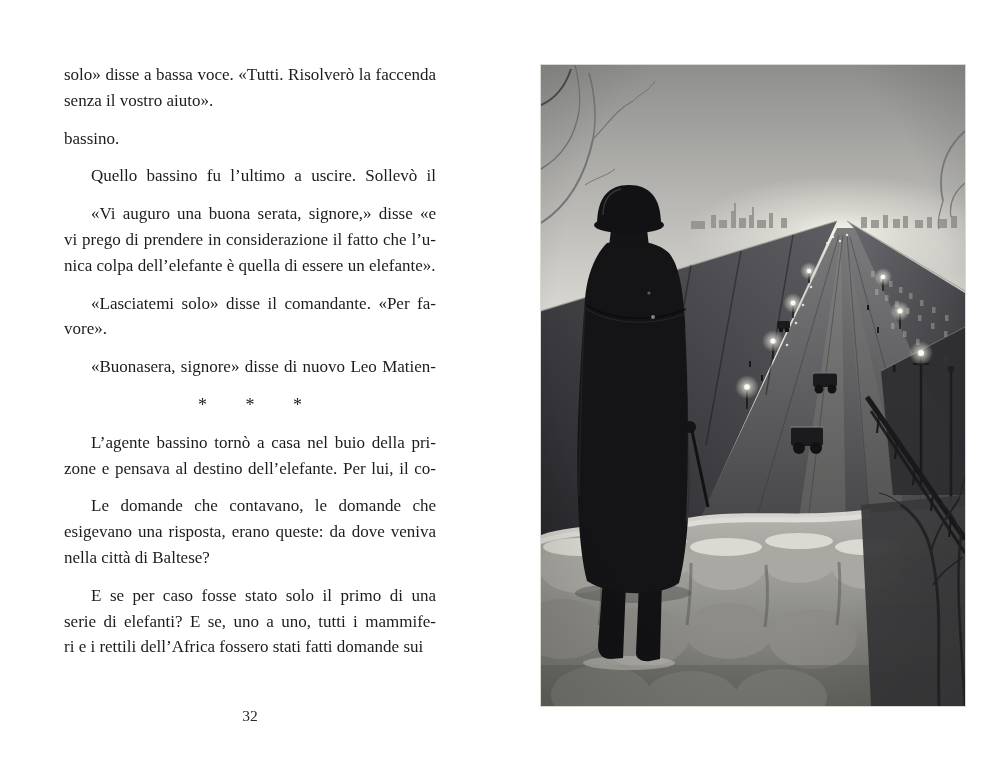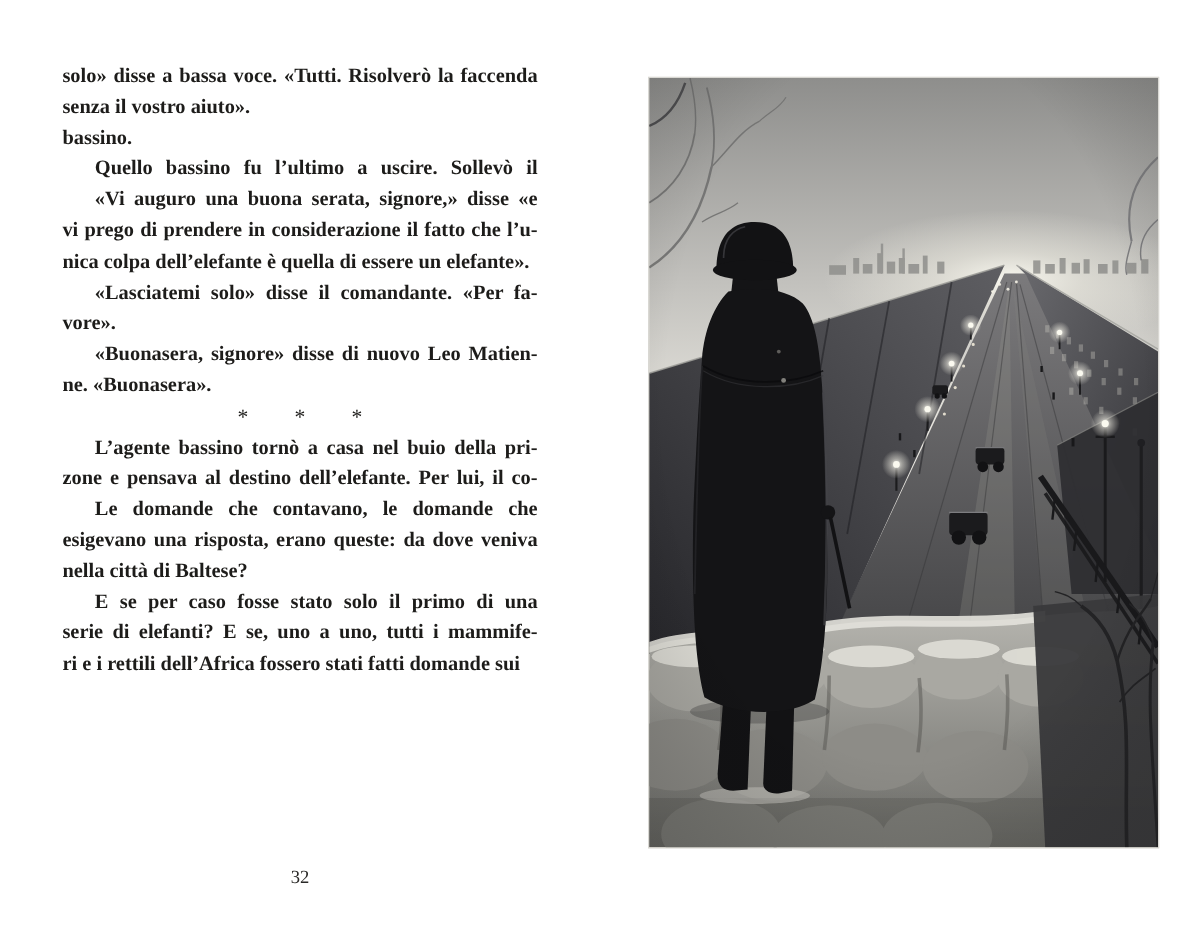--- a/index.html
+++ b/index.html
@@ -1,41 +1,41 @@
 <!DOCTYPE html>
 <html><head>
 <meta charset="utf-8">
 <style>
   html,body{margin:0;padding:0;width:1000px;height:780px;overflow:hidden;background:#ffffff;}
   body{font-family:"Liberation Serif", serif;}
   .spread{position:relative;width:1000px;height:780px;background:#ffffff;}
 
   
   .text-column{position:absolute;left:52px;top:50px;width:396px;color:#1d1c1a;}
-  .paragraph{margin:0;font-weight:bold;}
+  .paragraph{margin:12px;}
   .line{
     font-size:17px;
     line-height:25.8px;
     text-align:justify;
     text-align-last:justify;
     text-justify:inter-word;
     white-space:normal;
   }
   .line.last{text-align-last:left;}
   .line.indent{text-indent:27px;}
   .separator{
     height:25.8px;
     line-height:27px;
     text-align:center;
     word-spacing:34px;
     font-size:18px;
     color:#1d1c1a;
   }
   .page-number{
-    position:absolute;left:52px;top:723px;width:396px;
+    position:absolute;left:52px;top:707px;width:396px;
     text-align:center;font-size:15.5px;color:#2a2927;
   }
 
   
   .illustration{
     position:absolute;left:540px;top:64px;width:424px;height:641px;
     margin:0;border:1px solid #d9d8d3;background:#e8e6e0;
   }
   .illustration svg{display:block;width:100%;height:100%;}
 </style>
@@ -59,21 +59,20 @@
         <div class="line indent">«Vi auguro una buona serata, signore,» disse «e</div>
         <div class="line">vi prego di prendere in considerazione il fatto che l’u-</div>
         <div class="line last">nica colpa dell’elefante è quella di essere un elefante».</div>
       </div>
       <div class="paragraph">
         <div class="line indent">«Lasciatemi solo» disse il comandante. «Per fa-</div>
         <div class="line last">vore».</div>
       </div>
       <div class="paragraph">
         <div class="line indent">«Buonasera, signore» disse di nuovo Leo Matien-</div>
-        <div class="line last">ne. «Buonasera».</div>
       </div>
       <div class="separator">* * *</div>
       <div class="paragraph">
         <div class="line indent">L’agente bassino tornò a casa nel buio della pri-</div>
         <div class="line">zone e pensava al destino dell’elefante. Per lui, il co-</div>
       </div>
       <div class="paragraph">
         <div class="line indent">Le domande che contavano, le domande che</div>
         <div class="line">esigevano una risposta, erano queste: da dove veniva</div>
         <div class="line last">nella città di Baltese?</div>

